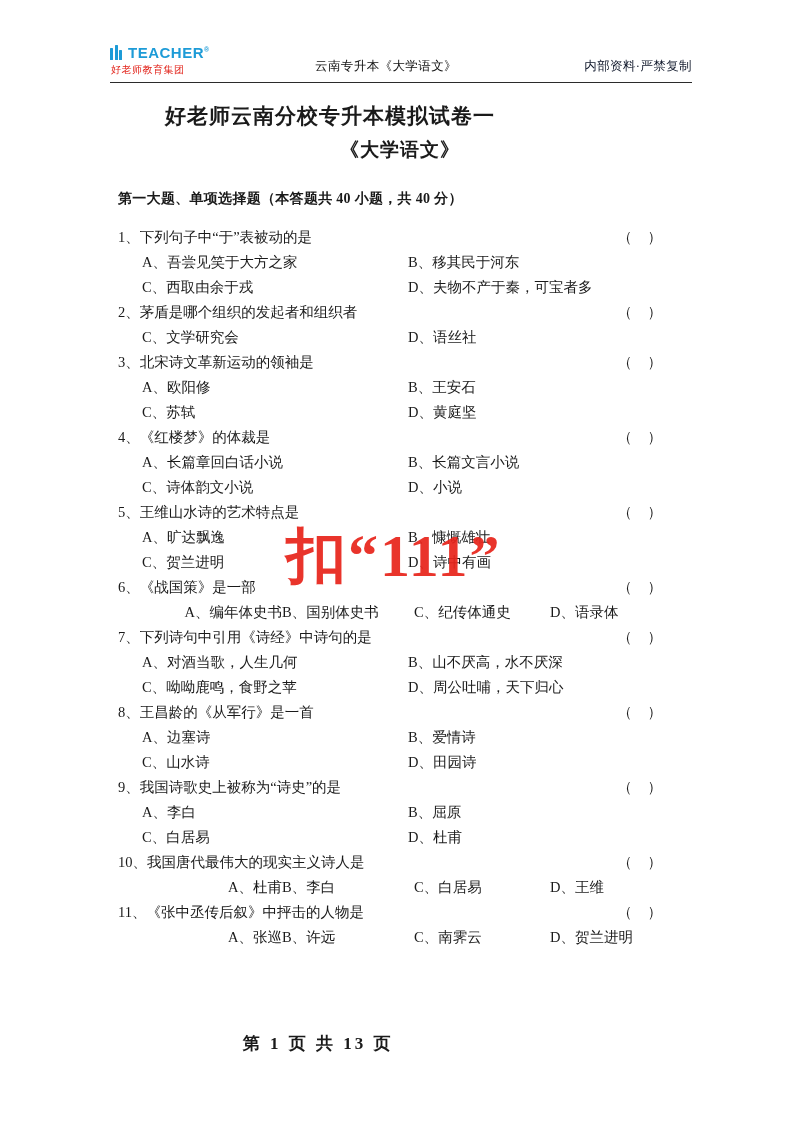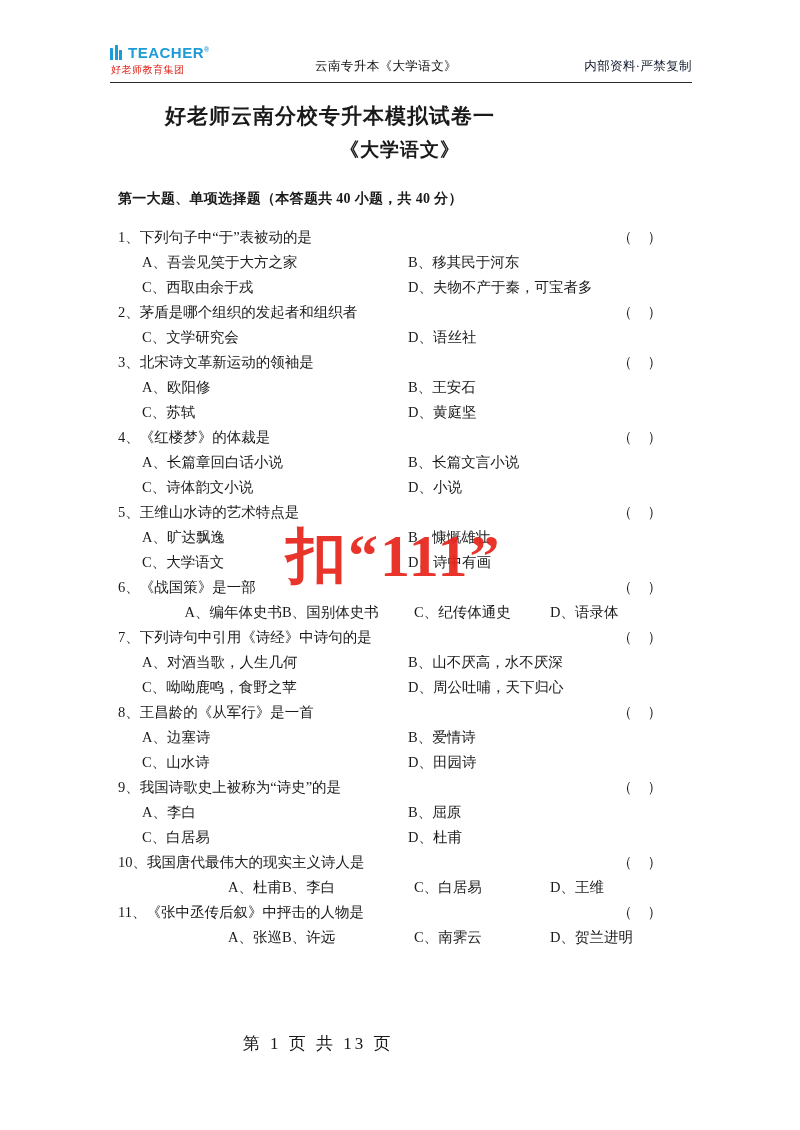--- a/index.html
+++ b/index.html
@@ -191,21 +191,21 @@
     white-space: nowrap;
   }
   
   .footer {
     position: absolute;
     left: 0;
     top: 1032px;
     width: 636px;
     text-align: center;
     font-size: 17px;
-    font-weight: normal;
+    font-weight: bold;
     letter-spacing: 3px;
   }
 </style>
 </head>
 <body>
 
 <div class="page">
 
   <div class="header">
     <div class="logo-wrap">
@@ -290,21 +290,21 @@
     <div class="q-block">
       <div class="q-stem-row">
         <span class="q-stem">5、王维山水诗的艺术特点是</span>
         <span class="q-paren">（    ）</span>
       </div>
       <div class="opt-row two">
         <span class="opt">A、旷达飘逸</span>
         <span class="opt">B、慷慨雄壮</span>
       </div>
       <div class="opt-row two">
-        <span class="opt">C、大学语文</span>
+        <span class="opt">C、贺兰进明</span>
         <span class="opt">D、诗中有画</span>
       </div>
     </div>
 
     <div class="q-block">
       <div class="q-stem-row">
         <span class="q-stem">6、《战国策》是一部</span>
         <span class="q-paren">（    ）</span>
       </div>
       <div class="opt-row four">

